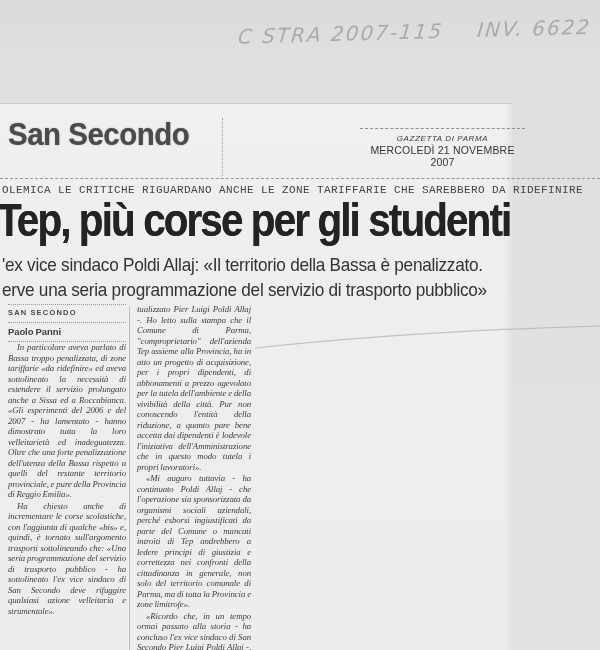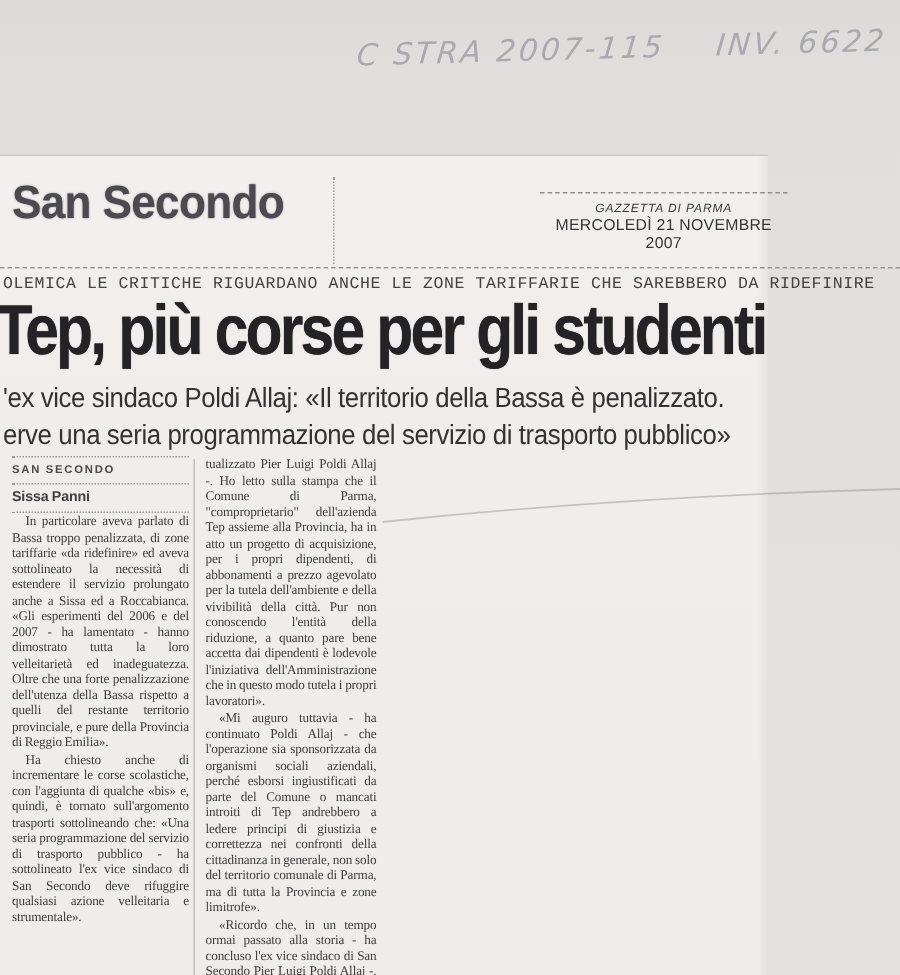--- a/index.html
+++ b/index.html
@@ -86,21 +86,21 @@
   }
   .mini-rule{border-top:1px dotted #9b9a98;margin:0;}
   .location-label{
     font-family:"Liberation Sans",sans-serif;font-size:7.5px;font-weight:bold;
     letter-spacing:1.2px;color:#48484a;padding:3px 0 3px 0;
   }
   .byline{
     font-family:"Liberation Sans",sans-serif;font-size:9.5px;font-weight:bold;
     color:#3f3f41;padding:4px 0 4px 0;
   }
-  .col p{margin:0 0 1px 0;}
+  .col p{margin:0 0 1px 0;font-style:italic;}
   .col p.first{margin-top:6px;}
   .col p.ind{text-indent:9px;}
   .paper-edge-line{position:absolute;top:218px;left:255px;}
   .bottom-speck{
     position:absolute;top:585px;left:388px;width:3px;height:3px;
     border-radius:50%;background:rgba(100,100,100,.35);
   }
 </style>
 </head>
 <body>
@@ -136,21 +136,21 @@
     <svg class="paper-edge-line" width="345" height="30" viewBox="0 0 345 30">
       <path d="M0,26 Q160,9 345,4" fill="none" stroke="rgba(125,125,125,.38)" stroke-width="1.2"></path>
     </svg>
 
     <div class="bodyarea">
 
       <div class="col col-left" lang="it">
         <div class="mini-rule"></div>
         <div class="location-label">SAN SECONDO</div>
         <div class="mini-rule"></div>
-        <div class="byline">Sissa Panni</div>
+        <div class="byline">Paolo Panni</div>
         <div class="mini-rule"></div>
         <p class="ind">In particolare aveva parlato di Bassa troppo penalizzata, di zone tariffarie «da ridefinire» ed aveva sottolineato la necessità di estendere il servizio prolungato anche a Sissa ed a Roccabianca. «Gli esperimenti del 2006 e del 2007 - ha lamentato - hanno dimostrato tutta la loro velleitarietà ed inadeguatezza. Oltre che una forte penalizzazione dell'utenza della Bassa rispetto a quelli del restante territorio provinciale, e pure della Provincia di Reggio Emilia».</p>
         <p class="ind">Ha chiesto anche di incrementare le corse scolastiche, con l'aggiunta di qualche «bis» e, quindi, è tornato sull'argomento trasporti sottolineando che: «Una seria programmazione del servizio di trasporto pubblico - ha sottolineato l'ex vice sindaco di San Secondo deve rifuggire qualsiasi azione velleitaria e strumentale».</p>
 
       </div>
 
       <div class="col-divider"></div>
 
       <div class="col col-right" lang="it">
         <p>tualizzato Pier Luigi Poldi Allaj -. Ho letto sulla stampa che il Comune di Parma, "comproprietario" dell'azienda Tep assieme alla Provincia, ha in atto un progetto di acquisizione, per i propri dipendenti, di abbonamenti a prezzo agevolato per la tutela dell'ambiente e della vivibilità della città. Pur non conoscendo l'entità della riduzione, a quanto pare bene accetta dai dipendenti è lodevole l'iniziativa dell'Amministrazione che in questo modo tutela i propri lavoratori».</p>

